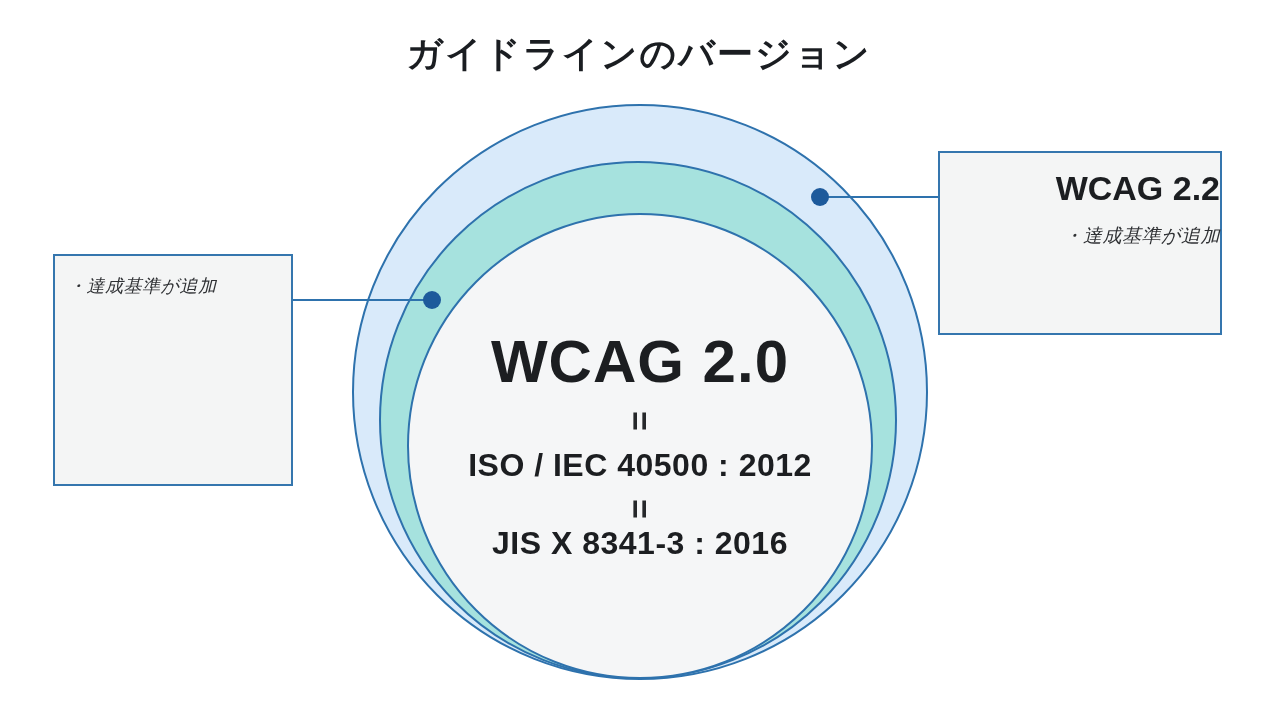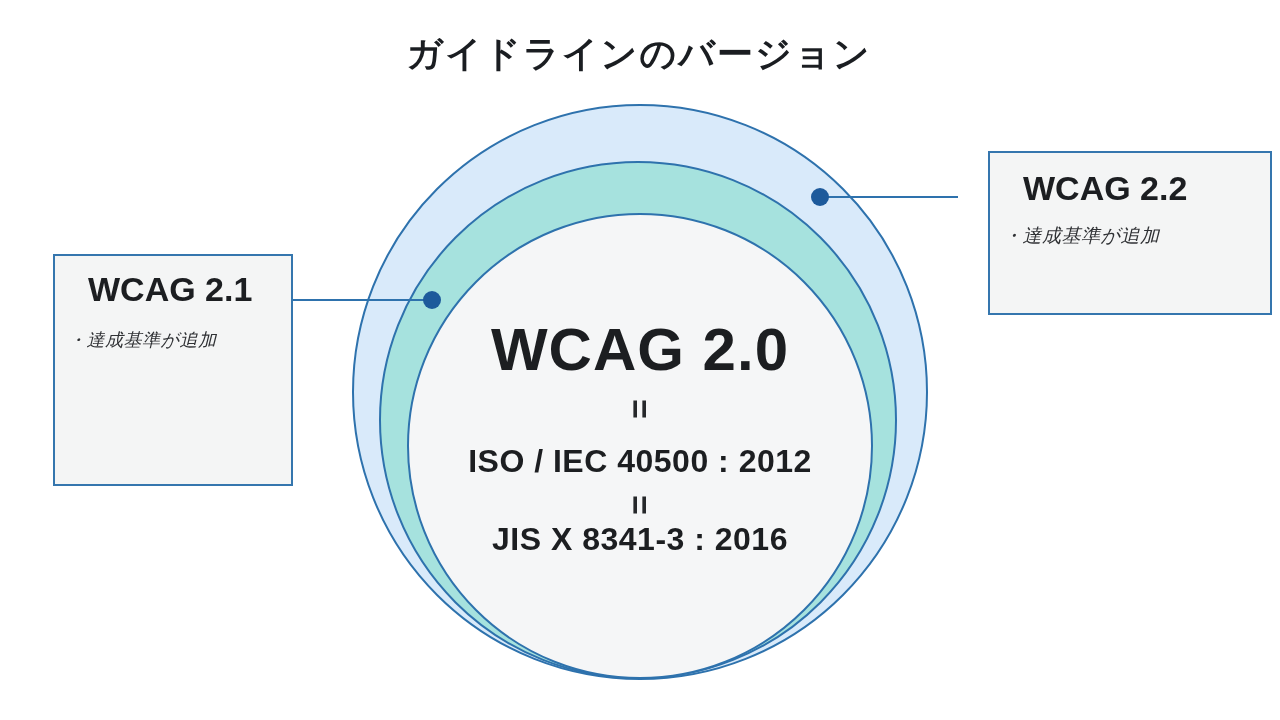--- a/index.html
+++ b/index.html
@@ -72,40 +72,41 @@
     top: 320px;
     text-align: center;
     z-index: 4;
   }
   .center-heading {
     font-size: 60px;
     font-weight: 700;
     line-height: 60px;
     letter-spacing: 1px;
     color: #1c1e21;
+    margin-top: 12px;
   }
   .eq-row {
     height: 30px;
     margin-top: 14px;
     line-height: 30px;
   }
   .eq-row.second { margin-top: 10px; }
   .eq {
     display: inline-block;
     transform: rotate(90deg);
     font-size: 34px;
     font-weight: 700;
     color: #26282b;
     line-height: 30px;
   }
   .center-line {
     font-size: 32px;
     font-weight: 700;
     line-height: 38px;
-    margin-top: 18px;
+    margin-top: 10px;
     letter-spacing: 0.5px;
     color: #1c1e21;
   }
   .center-line.jis { margin-top: 0; }
 
   
   .connector {
     position: absolute;
     height: 2px;
     background: var(--connector);
@@ -128,22 +129,22 @@
     position: absolute;
     background: var(--callout-bg);
     border: 2px solid var(--callout-border);
     z-index: 7;
   }
   .callout-left {
     left: 53px; top: 254px;
     width: 240px; height: 232px;
   }
   .callout-right {
-    left: 988px; top: 151px;
-    width: 284px; height: 164px;
+    left: 938px; top: 151px;
+    width: 284px; height: 184px; text-align: right;
   }
   .callout-title {
     font-size: 34px;
     font-weight: 700;
     color: #1c1e21;
     margin: 12px 0 0 33px;
     line-height: 42px;
   }
   .callout-right .callout-title { margin-top: 14px; }
   .bullets {
@@ -186,21 +187,20 @@
     </div>
     <div class="center-line jis">JIS X 8341-3 : 2016</div>
   </div>
 
   <div class="connector line-left"></div>
   <div class="dot dot-left"></div>
   <div class="connector line-right"></div>
   <div class="dot dot-right"></div>
 
   <div class="callout callout-left">
-    <div class="callout-title">WCAG 2.1</div>
     <ul class="bullets">
       <li>・達成基準が追加</li>
     </ul>
   </div>
 
   <div class="callout callout-right">
     <div class="callout-title">WCAG 2.2</div>
     <ul class="bullets">
       <li>・達成基準が追加</li>
     </ul>

